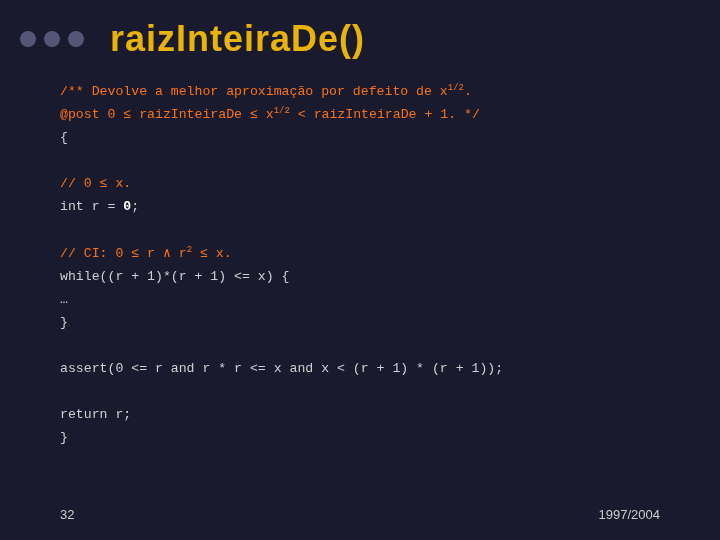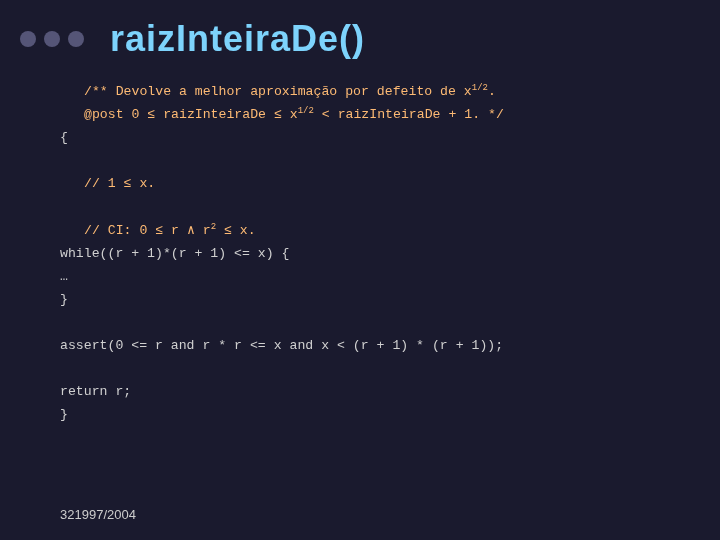--- a/index.html
+++ b/index.html
@@ -30,54 +30,54 @@
       width: 16px;
       height: 16px;
       border-radius: 50%;
       background: #555577;
     }
 
     .page-title {
       font-family: Arial, sans-serif;
       font-size: 36px;
       font-weight: bold;
-      color: #7dd3fc;
+      color: #eab308;
       letter-spacing: 1px;
     }
 
     .content-area {
       padding: 10px 60px 10px 60px;
       color: #cccccc;
       font-size: 13.5px;
       line-height: 1.7;
     }
 
     .code-block {
       font-family: 'Courier New', Courier, monospace;
       font-size: 13.2px;
       line-height: 1.75;
       color: #d0d0d0;
     }
 
-    .comment { color: #fdba74; margin-left: 24px; }
+    .comment { color: #f97316; }
     .normal { color: #d0d0d0; }
     .bold-zero { color: #ffffff; font-weight: bold; }
 
     sup {
       font-size: 9px;
       vertical-align: super;
     }
 
     .footer {
       position: absolute;
       bottom: 18px;
       left: 0;
       right: 0;
       display: flex;
-      justify-content: flex-start;
+      justify-content: space-between;
       align-items: center;
       padding: 0 60px;
       color: #cccccc;
       font-family: Arial, sans-serif;
       font-size: 13px;
     }
 
     .footer-center {
       position: absolute;
       left: 50%;
@@ -99,21 +99,24 @@
 <div class="content-area">
   <div class="code-block">
     <div class="comment">
       <span>/**  Devolve a melhor aproximação por defeito de x</span><sup>1/2</sup><span>.</span>
     </div>
     <div class="comment">
       <span>     @post 0 ≤ raizInteiraDe ≤ x</span><sup>1/2</sup><span> &lt; raizInteiraDe + 1.  */</span>
     </div>
     <div class="normal">{</div>
     <div>&nbsp;</div>
-    <div class="comment">    // 1 ≤ x.</div>
+    <div class="comment">    // 0 ≤ x.</div>
+    <div class="normal">
+      <span>    int r = </span><span class="bold-zero">0</span><span>;</span>
+    </div>
     <div>&nbsp;</div>
     <div class="comment">
       <span>    // CI: 0 ≤ r ∧ r</span><sup>2</sup><span> ≤ x.</span>
     </div>
     <div class="normal">    while((r + 1)*(r + 1) &lt;= x) {</div>
     <div class="normal">        …</div>
     <div class="normal">    }</div>
     <div>&nbsp;</div>
     <div class="normal">    assert(0 &lt;= r  and  r * r &lt;= x  and  x &lt; (r + 1) * (r + 1));</div>
     <div>&nbsp;</div>

